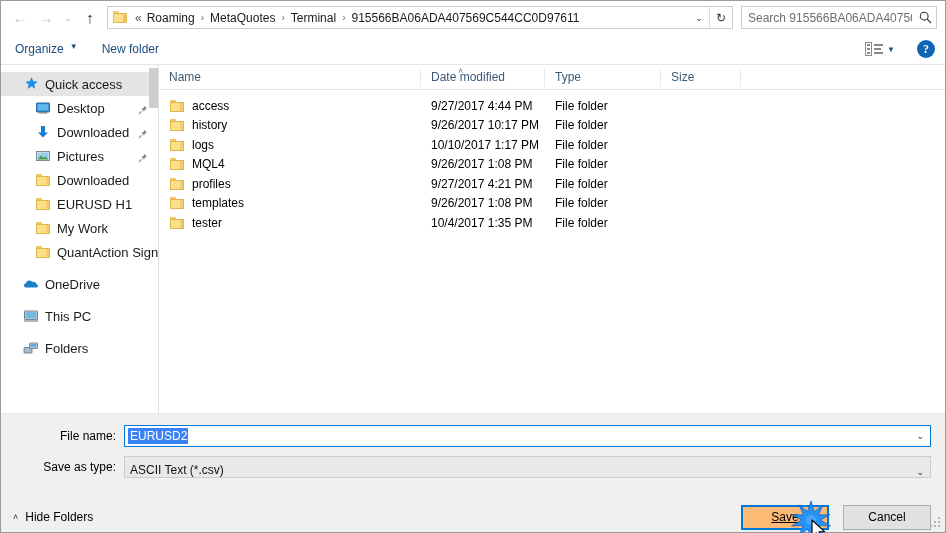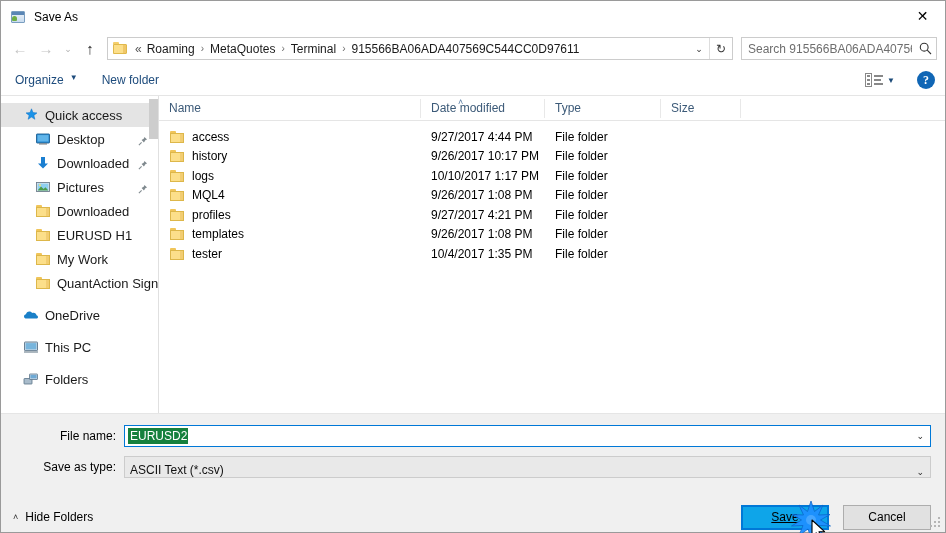--- a/index.html
+++ b/index.html
@@ -384,21 +384,21 @@
     width: 807px;
     height: 22px;
     border: 1px solid #0078d7;
     background: #ffffff;
     box-sizing: border-box;
     display: flex;
     align-items: center;
     position: relative;
   }
   .fname-sel {
-    background: #15803d;
+    background: #3b82f6;
     color: #ffffff;
     font-size: 12px;
     padding: 1px 1px 1px 2px;
     margin-left: 3px;
     line-height: 14px;
   }
   .combo-caret {
     position: absolute;
     right: 6px;
     font-size: 9px;
@@ -442,21 +442,21 @@
     background: #e1e1e1;
     border: 1px solid #adadad;
     box-sizing: border-box;
     font-size: 12px;
     color: #000;
     display: flex; align-items: center; justify-content: center;
     font-family: "Liberation Sans", sans-serif;
   }
   .btn.primary {
     border: 2px solid #0078d7;
-    background: #0ea5e9;
+    background: #fdba74;
     text-decoration: underline;
   }
   .btn-save-wrap { position: relative; margin-right: 14px; }
   .clickburst {
     position: absolute;
     left: 48px; top: -6px;
     width: 44px; height: 40px;
     pointer-events: none;
   }
   .cursor-arrow {
@@ -474,29 +474,20 @@
     position: absolute;
     width: 2px; height: 2px;
     background: #b5b5b5;
   }
 </style>
 </head>
 <body>
 
 <div class="dialog">
 
-  <div class="titlebar">
-    <div class="title-icon">
-      <div class="ti-bg"></div>
-      <div class="ti-bar"></div>
-      <div class="ti-person"></div>
-    </div>
-    <div class="title-text">Save As</div>
-    <div class="title-close">✕</div>
-  </div>
 
   <div class="addrbar">
     <div class="nav-btn">←</div>
     <div class="nav-btn">→</div>
     <div class="nav-btn recent">⌄</div>
     <div class="nav-btn enabled">↑</div>
 
     <div class="addrbox">
       <div class="addr-folder">
         <div class="f-tab"></div>

